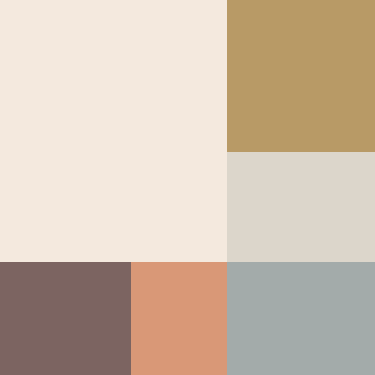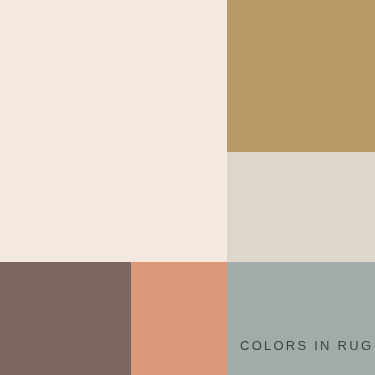--- a/index.html
+++ b/index.html
@@ -149,15 +149,14 @@
   <div class="watermark" id="watermark-tan"></div>
 
   <div class="watermark" id="watermark-cream"></div>
 
   <div class="watermark" id="watermark-greige"></div>
 
   <div class="watermark" id="watermark-brown"></div>
 
   <div class="watermark" id="watermark-terracotta"></div>
 
-  <div id="caption-colors-in-rug" style="color: rgb(60, 65, 66);">COLORS IN RUG</div>
 
 </div>
 
 </body></html>

